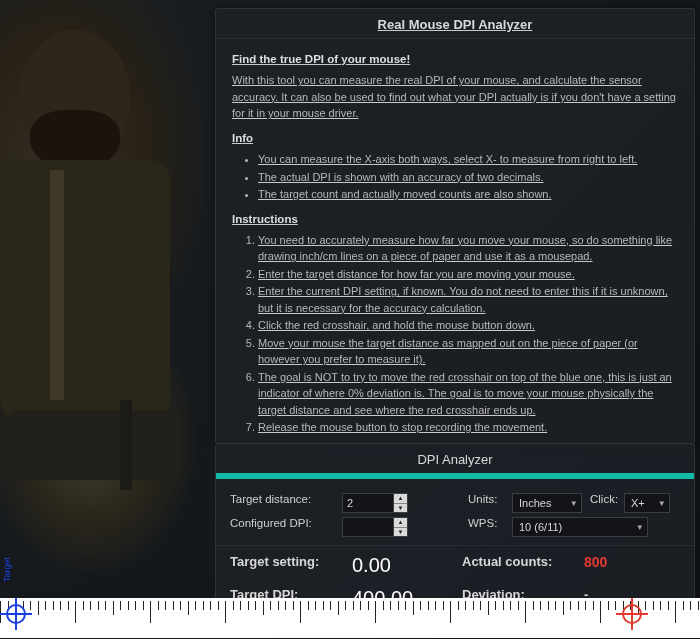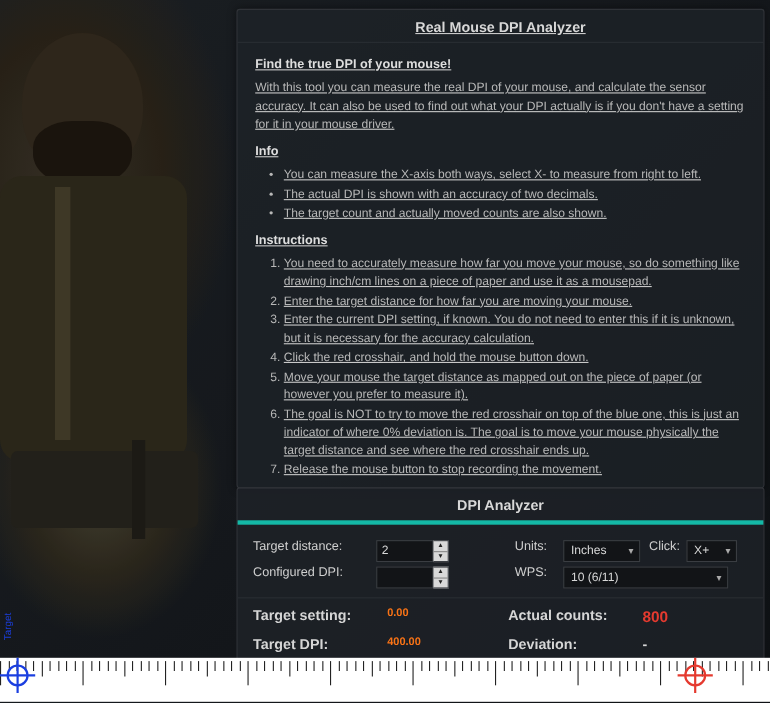--- a/index.html
+++ b/index.html
@@ -57,43 +57,43 @@
 
   .analyzer {
     position: absolute;
     left: 215px; top: 443px;
     width: 480px;
     background: rgba(30,34,40,0.82);
     border: 1px solid #303338;
     border-radius: 3px;
   }
   .an-title {
-    text-align:center; font-size:13px; font-weight:bold; color:#d8d8d8;
-    padding:8px 0 6px; border-bottom:4px solid #14b8a6;
+    text-align:center; font-size:13px; font-weight:normal; color:#d8d8d8;
+    padding:8px 0 6px; border-bottom:6px solid #14b8a6;
   }
   .an-body { padding: 10px 14px 12px; font-size: 12px; }
   .row { display:flex; margin: 4px 0; }
   .lbl { color:#cfcfcf; font-size:11.5px; }
   .lblb { color:#d6d6d6; font-weight:bold; font-size:13px; }
   .num-input {
     background:#121417; border:1px solid #3a3d42; color:#d8d8d8;
     height:20px; width:52px; padding:0 4px; font-size:11px;
   }
   .spin {
     background:#d9d9d9; width:14px; height:20px; display:flex; flex-direction:column;
     border:1px solid #3a3d42; border-left:none;
   }
   .spin div { flex:1; display:flex; align-items:center; justify-content:center; font-size:6px; color:#222; cursor:pointer; }
   .spin div:first-child { border-bottom:1px solid #888; }
   .select {
     background:#121417; border:1px solid #3a3d42; color:#d8d8d8;
     height:20px; padding:0 18px 0 6px; font-size:11px; position:relative; display:inline-flex; align-items:center;
   }
   .select::after { content:"▾"; position:absolute; right:5px; font-size:9px; color:#aaa; }
-  .green { color:#f97316; font-weight:bold; font-size:10px; }
+  .green { color:#ffffff; font-weight:normal; font-size:20px; }
   .red { color:#e53a2f; font-weight:bold; font-size:14px; }
   .valsep { height:1px; background:#2a2e33; margin:8px -14px; }
   .gap { flex: 0 0 auto; }
 
   .ruler {
     position:absolute; left:0; top:598px; width:700px; height:40px;
     background:#fff;
   }
   .ticks { position:absolute; left:0; right:0; top:3px; height:26px; }
   .tick { position:absolute; top:0; width:1px; background:#222; }
@@ -173,21 +173,21 @@
     </div>
     <div class="row">
       <span class="lbl" style="width:112px">Configured DPI:</span>
       <input class="num-input" value="" style="">
       <span class="spin">
           <div>▲</div>
           <div>▼</div>
         </span>
       <span class="gap" style="width:60px"></span>
       <span class="lbl" style="width:44px">WPS:</span>
-      <span class="select" style="width:150px">
+      <span class="select" style="width:136px">
           <span>10 (6/11)</span>
         </span>
     </div>
 
     <div class="valsep"></div>
 
     <div class="row" style="margin-top:2px">
       <span class="lblb" style="width:122px">Target setting:</span>
       <span class="green" style="width:110px">0.00</span>
       <span class="lblb" style="width:122px">Actual counts:</span>

